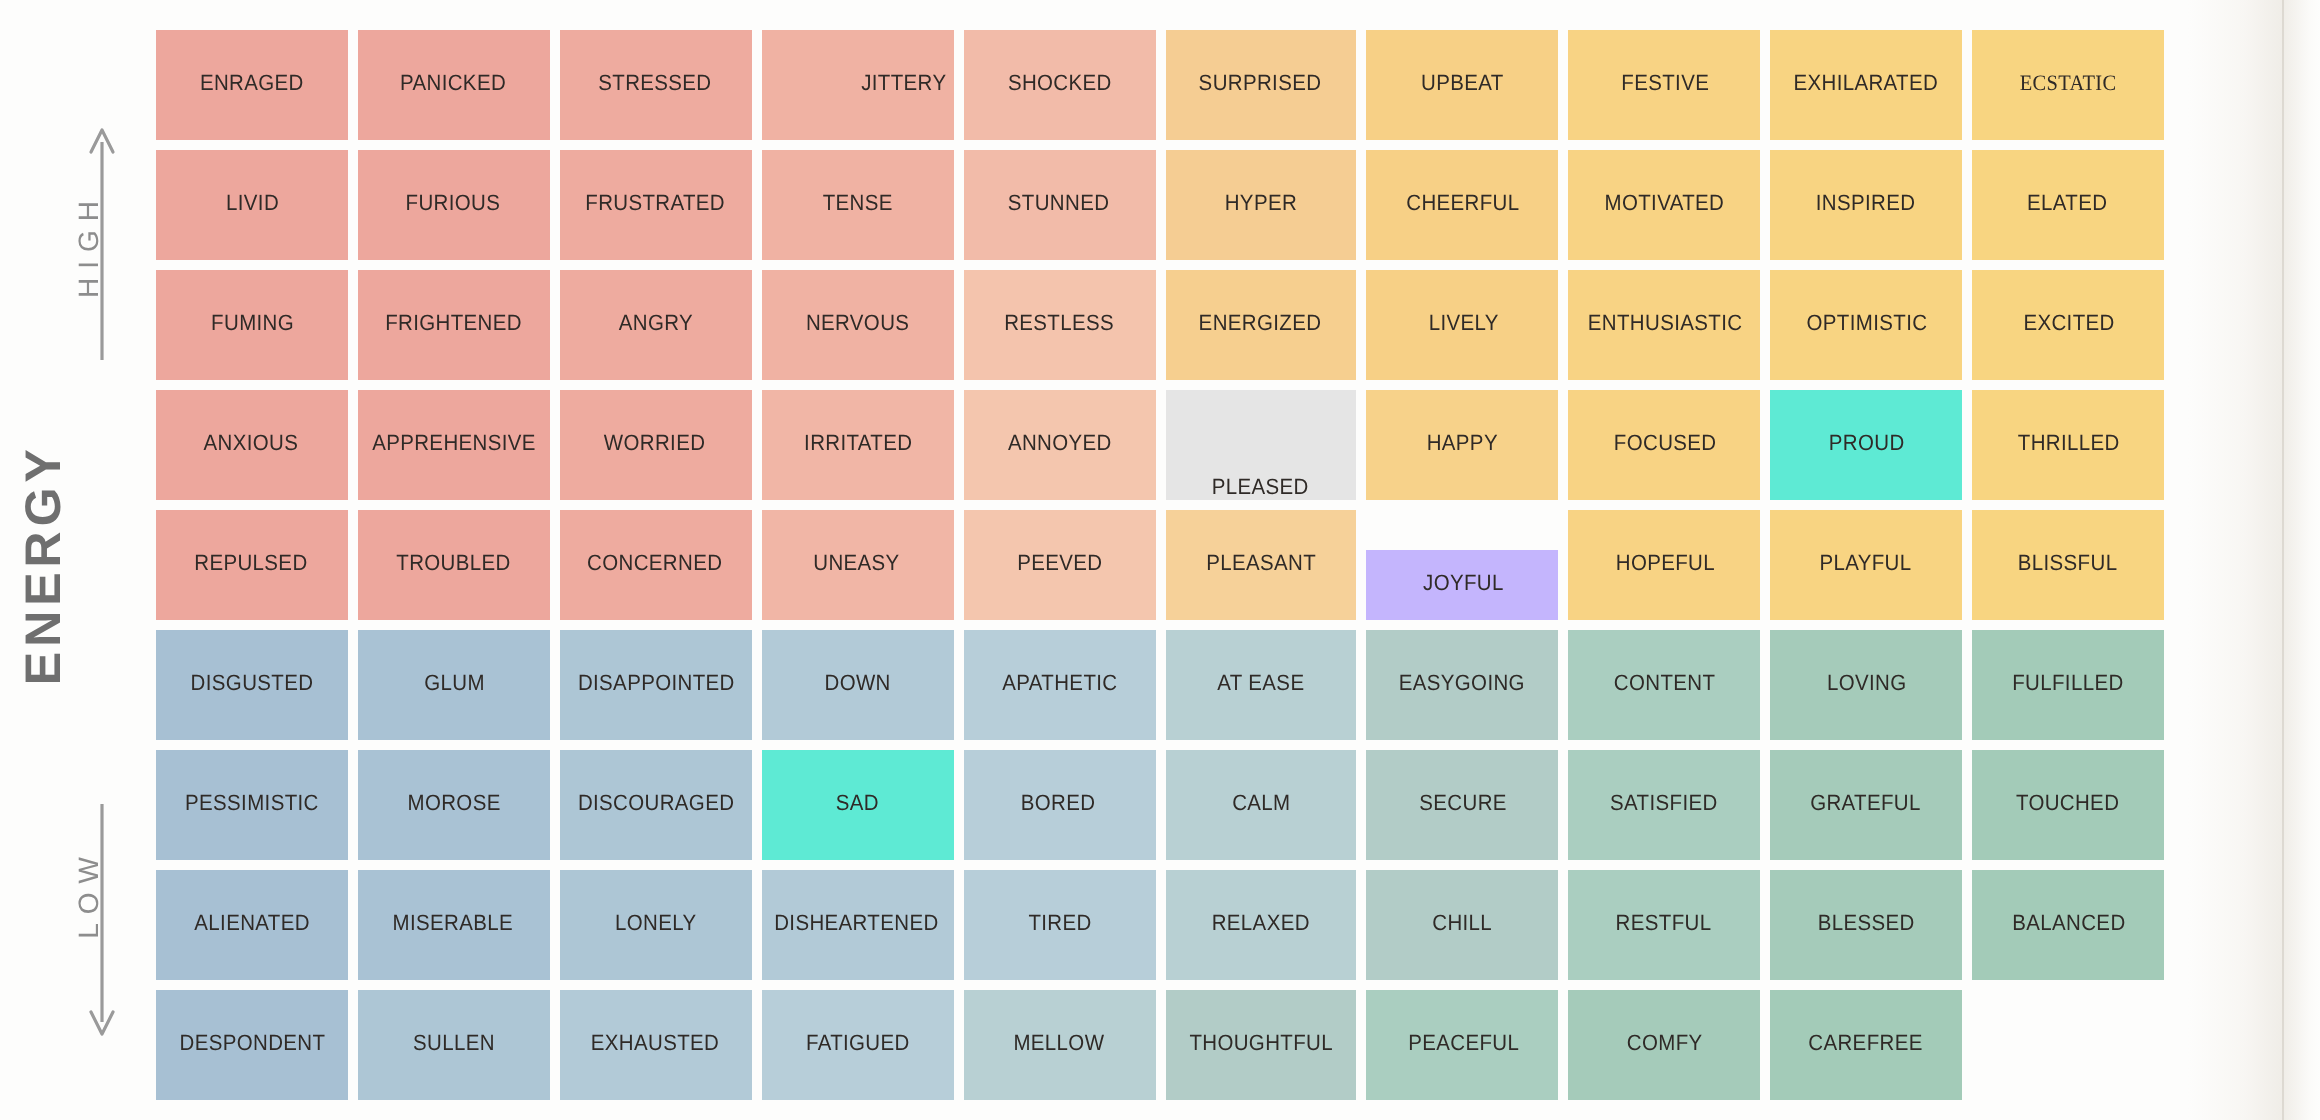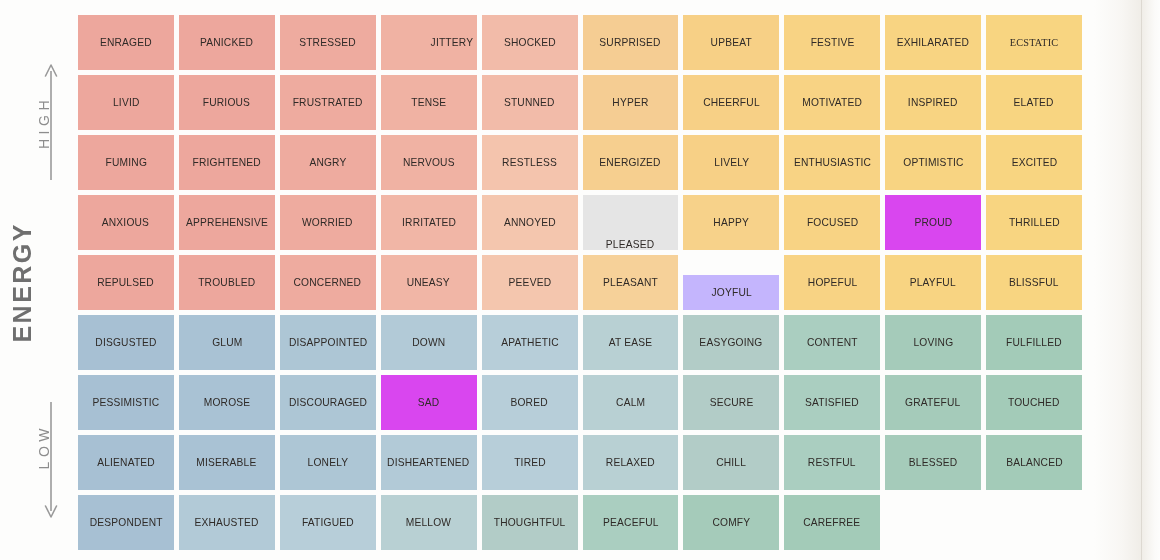--- a/index.html
+++ b/index.html
@@ -268,21 +268,21 @@
       </div>
       <div class="mood-cell" style="background-color: #e5e5e5; align-items: flex-end;">
         <span>PLEASED</span>
       </div>
       <div class="mood-cell" style="background-color: rgb(247, 210, 138);">
         <span>HAPPY</span>
       </div>
       <div class="mood-cell" style="background-color: rgb(248, 211, 132);">
         <span>FOCUSED</span>
       </div>
-      <div class="mood-cell" style="background-color: #d946ef;">
+      <div class="mood-cell" style="background-color: #5eead4;">
         <span>PROUD</span>
       </div>
       <div class="mood-cell" style="background-color: rgb(248, 213, 129);">
         <span>THRILLED</span>
       </div>
       <div class="mood-cell" style="background-color: rgb(237, 167, 157);">
         <span>REPULSED</span>
       </div>
       <div class="mood-cell" style="background-color: rgb(237, 167, 157);">
         <span>TROUBLED</span>
@@ -343,21 +343,21 @@
       </div>
       <div class="mood-cell" style="background-color: rgb(167, 192, 211);">
         <span>PESSIMISTIC</span>
       </div>
       <div class="mood-cell" style="background-color: rgb(169, 194, 212);">
         <span>MOROSE</span>
       </div>
       <div class="mood-cell" style="background-color: rgb(173, 198, 213);">
         <span>DISCOURAGED</span>
       </div>
-      <div class="mood-cell" style="background-color: #d946ef;">
+      <div class="mood-cell" style="background-color: #5eead4;">
         <span>SAD</span>
       </div>
       <div class="mood-cell" style="background-color: rgb(183, 206, 217);">
         <span>BORED</span>
       </div>
       <div class="mood-cell" style="background-color: rgb(184, 208, 211);">
         <span>CALM</span>
       </div>
       <div class="mood-cell" style="background-color: rgb(178, 204, 199);">
         <span>SECURE</span>
@@ -397,20 +397,23 @@
       </div>
       <div class="mood-cell" style="background-color: rgb(165, 203, 186);">
         <span>BLESSED</span>
       </div>
       <div class="mood-cell" style="background-color: rgb(163, 203, 184);">
         <span>BALANCED</span>
       </div>
       <div class="mood-cell" style="background-color: rgb(167, 192, 211);">
         <span>DESPONDENT</span>
       </div>
+      <div class="mood-cell" style="background-color: rgb(173, 198, 213);">
+        <span>SULLEN</span>
+      </div>
       <div class="mood-cell" style="background-color: rgb(178, 202, 215);">
         <span>EXHAUSTED</span>
       </div>
       <div class="mood-cell" style="background-color: rgb(183, 206, 217);">
         <span>FATIGUED</span>
       </div>
       <div class="mood-cell" style="background-color: rgb(184, 208, 211);">
         <span>MELLOW</span>
       </div>
       <div class="mood-cell" style="background-color: rgb(178, 204, 199);">

